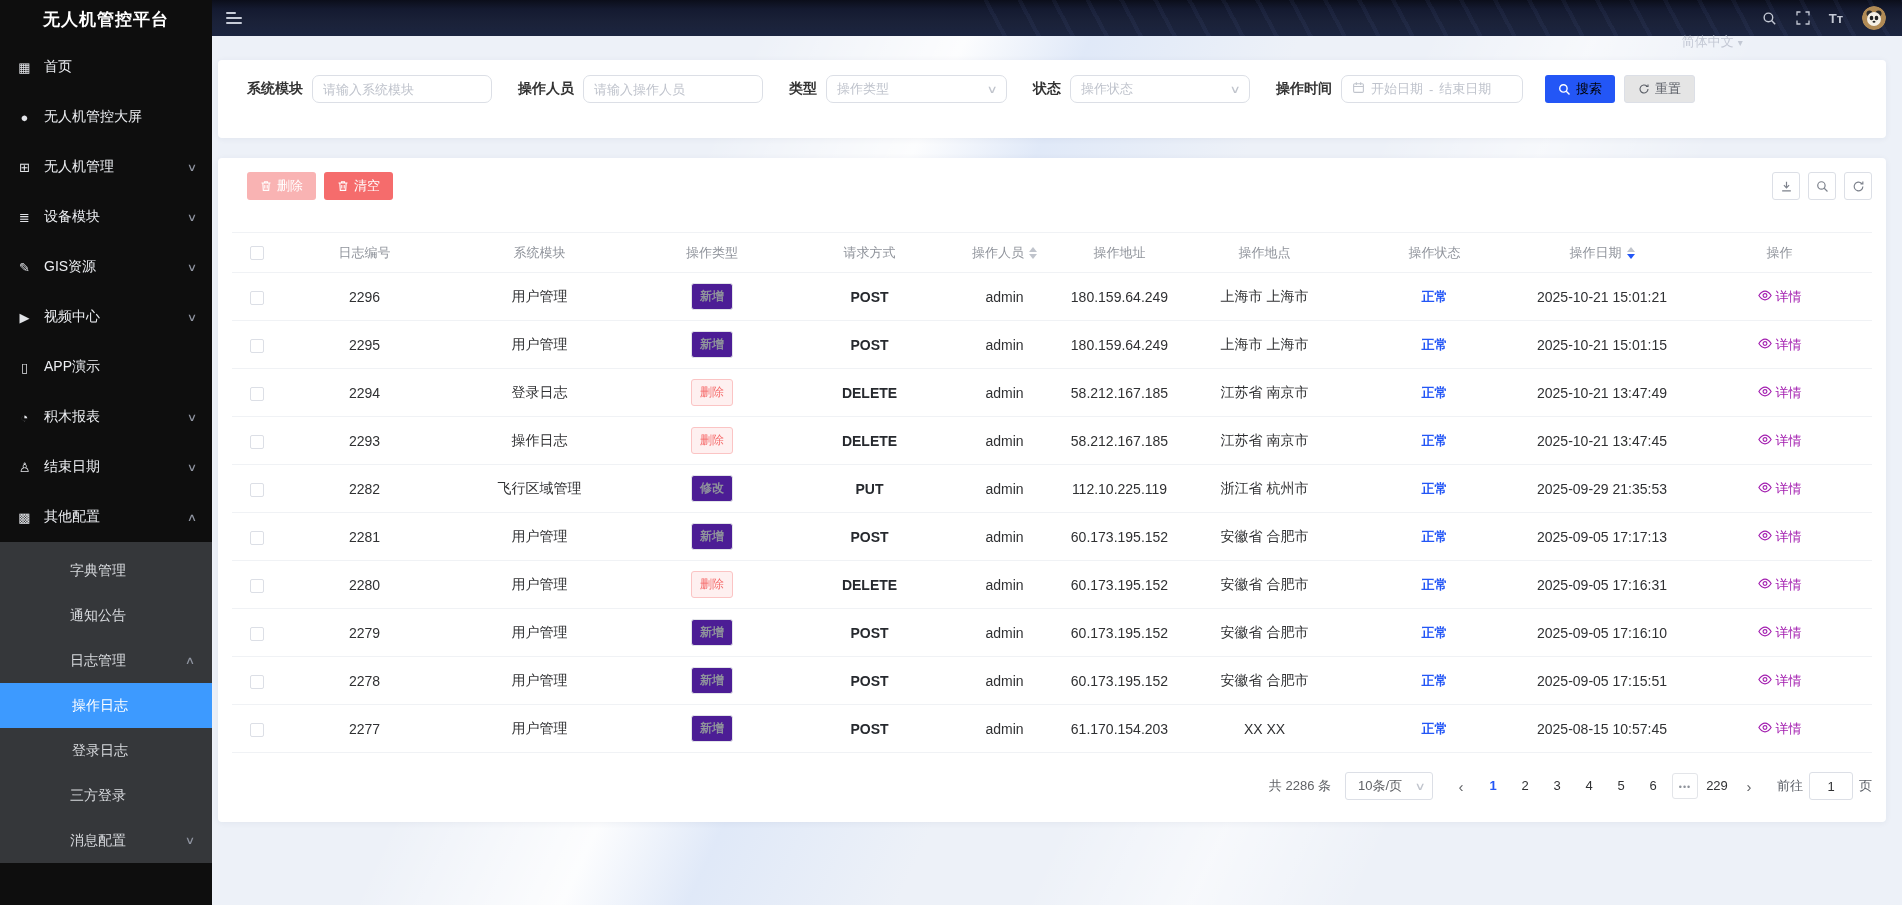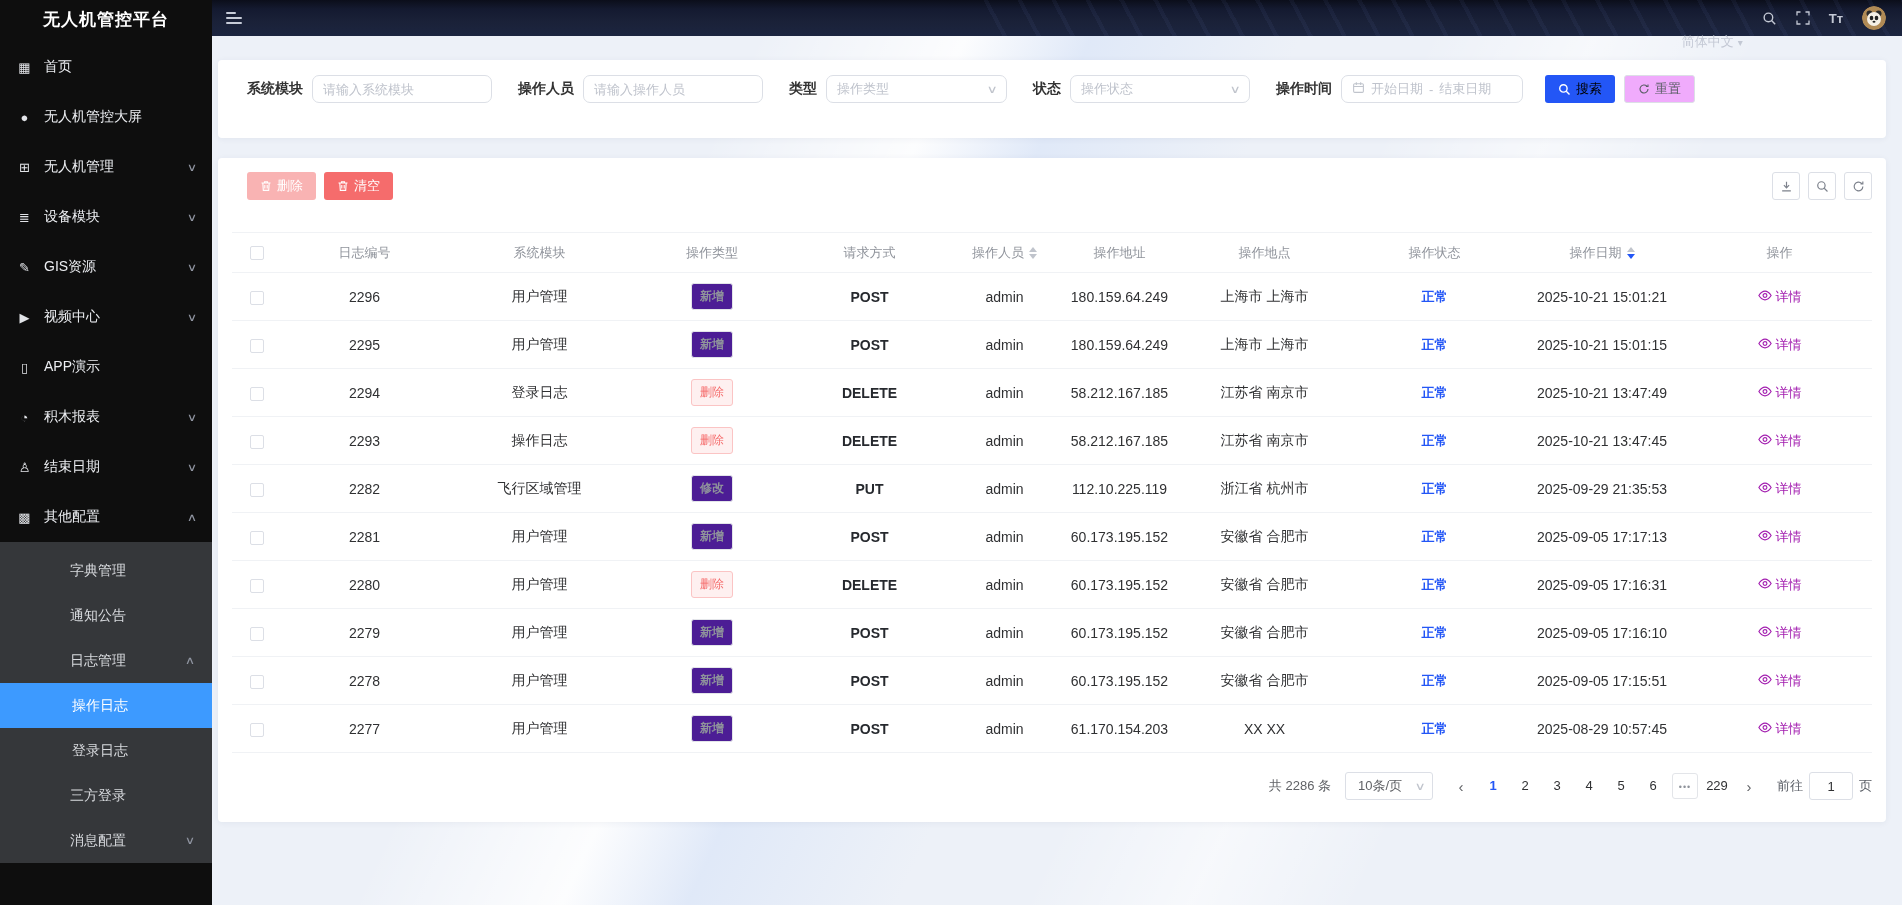--- a/index.html
+++ b/index.html
@@ -48,21 +48,21 @@
   .fg { display:flex; align-items:center; margin-right:26px; }
   .fg label { font-size:14px; font-weight:700; color:#333; margin-right:9px; white-space:nowrap; }
   .ctl { height:28px; border:1px solid #dcdfe6; border-radius:7px; background:#fff; display:flex; align-items:center; padding:0 10px; font-size:13px; color:#bfc3cc; }
   input.ctl { width:180px; outline:none; color:#333; }
   input.ctl::placeholder { color:#bfc3cc; }
   .sel { width:181px; cursor:pointer; }
   .sel .sel-caret { margin-left:auto; color:#c0c4cc; font-size:11px; transform:scaleX(1.4); }
   .date-ctl { width:182px; gap:6px; cursor:pointer; }
   .btn { height:28px; border:none; border-radius:3px; font-size:13px; display:flex; align-items:center; gap:5px; padding:0 13px; cursor:pointer; font-family:inherit; white-space:nowrap; }
   .btn.primary { background:#2356f6; color:#000000; margin-left:22px;font-family:Liberation Mono, monospace; }
-  .btn.plain { background:#f0abfc; border:1px solid #dcdfe6; color:#5a5e66; margin-left:9px; }
+  .btn.plain { background:#e5e5e5; border:1px solid #dcdfe6; color:#5a5e66; margin-left:9px; }
 
   
   .table-card { left:6px; top:122px; width:1668px; height:664px; padding:14px; }
   .toolbar { display:flex; align-items:center; padding-left:15px; }
   .btn.danger { background:#f56c6c; color:#fff; }
   .btn.danger.disabled { background:#f9b3b3; cursor:not-allowed; }
   .toolbar .btn + .btn { margin-left:8px; }
   .tb-right { margin-left:auto; display:flex; }
   .icon-btn { width:28px; height:28px; border:1px solid #dcdfe6; border-radius:3px; background:#fff; display:flex; align-items:center; justify-content:center; color:#7d828c; margin-left:8px; cursor:pointer; }
 
@@ -511,21 +511,21 @@
             <tr>
               <td><span class="cbx"></span></td>
               <td><span>2277</span></td>
               <td><span>用户管理</span></td>
               <td><span class="tag default">新增</span></td>
               <td><span class="method">POST</span></td>
               <td><span>admin</span></td>
               <td><span>61.170.154.203</span></td>
               <td><span>XX XX</span></td>
               <td><span class="status-ok">正常</span></td>
-              <td><span>2025-08-29 10:57:45</span></td>
+              <td><span>2025-08-15 10:57:45</span></td>
               <td><a class="detail-link">
                   <span><svg width="14" height="11" viewBox="0 0 16 12" fill="none" stroke="currentColor" stroke-width="1.3">
                       <path d="M1 6c2.5-3.8 5-5 7-5s4.5 1.2 7 5c-2.5 3.8-5 5-7 5S3.5 9.8 1 6z"></path>
                       <circle cx="8" cy="6" r="2.2"></circle>
                     </svg></span>
                   <span>详情</span>
                 </a></td>
             </tr>
           </tbody>
       </table>

